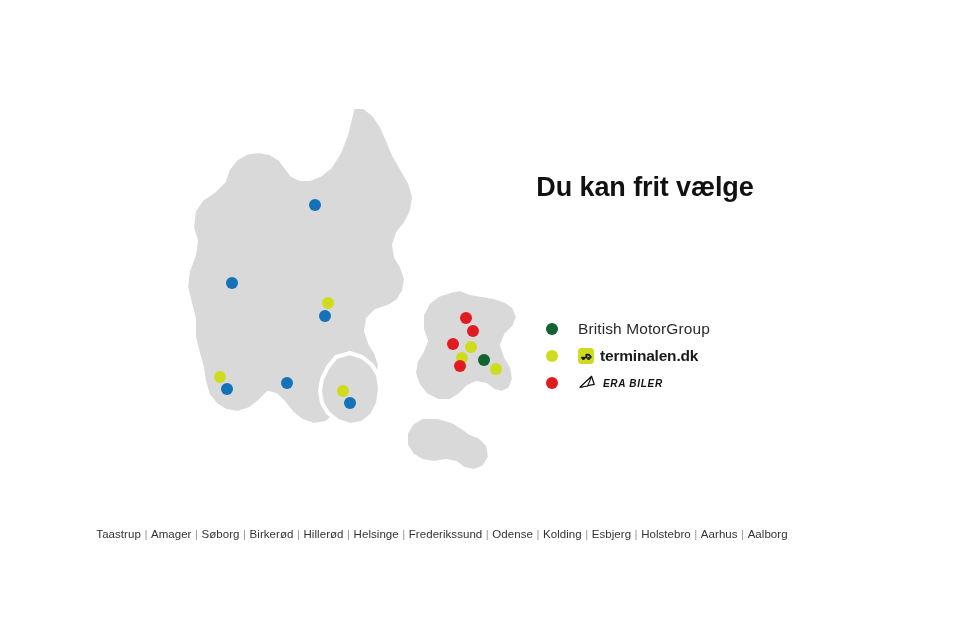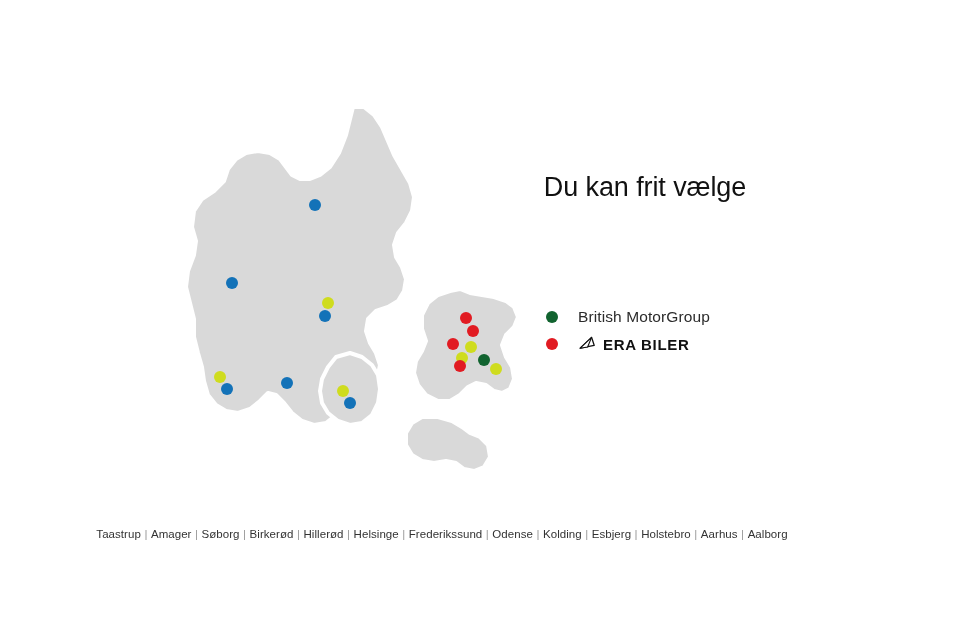--- a/index.html
+++ b/index.html
@@ -50,31 +50,31 @@
 
   
   #headline {
     position: absolute;
     left: 455px;
     top: 152px;
     width: 380px;
     text-align: center;
     font-size: 27px;
     line-height: 1.33;
-    font-weight: 400;
+    font-weight: 700;
     letter-spacing: -0.1px;
     color: #111111;
   }
   #headline .hl-line { display: block; white-space: nowrap; }
 
   
   #legend {
     position: absolute;
     left: 546px;
-    top: 304px;
+    top: 316px;
     width: 300px;
   }
   .legend-row {
     display: flex;
     align-items: center;
     height: 26px;
     margin-bottom: 1px;
   }
   .legend-swatch {
     width: 12px;
@@ -112,24 +112,25 @@
   }
   
   .era-mark {
     width: 20px;
     height: 16px;
     margin-right: 5px;
     display: block;
     flex: 0 0 20px;
   }
   .era-word {
-    font-size: 15px;
+    font-size: 10px;
     font-weight: 700;
     color: #111111;
     letter-spacing: 0.7px;
+    font-style: italic;
   }
 
   
   #city-strip {
     position: absolute;
     left: 0;
     top: 528px;
     width: 884px;
     text-align: center;
     font-size: 11.5px;
@@ -225,20 +226,32 @@
     </h1>
 
   <div id="legend">
 
     <div class="legend-row">
       <span class="legend-swatch" style="background: rgb(17, 99, 47);"></span>
       <span class="legend-label">British MotorGroup</span>
     </div>
 
 
+    <div class="legend-row">
+      <span class="legend-swatch" style="background: rgb(207, 220, 30);"></span>
+      <span class="legend-logo">
+        <svg class="term-mark" viewBox="0 0 16 16" xmlns="http://www.w3.org/2000/svg">
+          <rect x="0" y="0" width="16" height="16" rx="3" fill="#cfdc1e"></rect>
+          <path d="M3 9.6 H8.4 V6.6 H10.6 L12.6 8.6 V9.6 H11.6" fill="none" stroke="#1b1b1b" stroke-width="1.9" stroke-linejoin="round"></path>
+          <circle cx="5.4" cy="10.6" r="1.5" fill="#1b1b1b"></circle>
+          <circle cx="10.6" cy="10.6" r="1.5" fill="#1b1b1b"></circle>
+        </svg>
+        <span class="term-word">terminalen.dk</span>
+      </span>
+    </div>
 
     <div class="legend-row">
       <span class="legend-swatch" style="background: rgb(225, 27, 34);"></span>
       <span class="legend-logo">
         <svg class="era-mark" viewBox="0 0 20 16" xmlns="http://www.w3.org/2000/svg">
           <path d="M13.6 1.4 L2.2 12.2 L16.2 9.4 Z" fill="#ffffff" stroke="#111111" stroke-width="1.35" stroke-linejoin="round"></path>
           <path d="M13.6 1.4 L9.6 11.0 L2.2 12.2 Z" fill="#ffffff" stroke="#111111" stroke-width="1.1" stroke-linejoin="round"></path>
         </svg>
         <span class="era-word">ERA BILER</span>
       </span>

